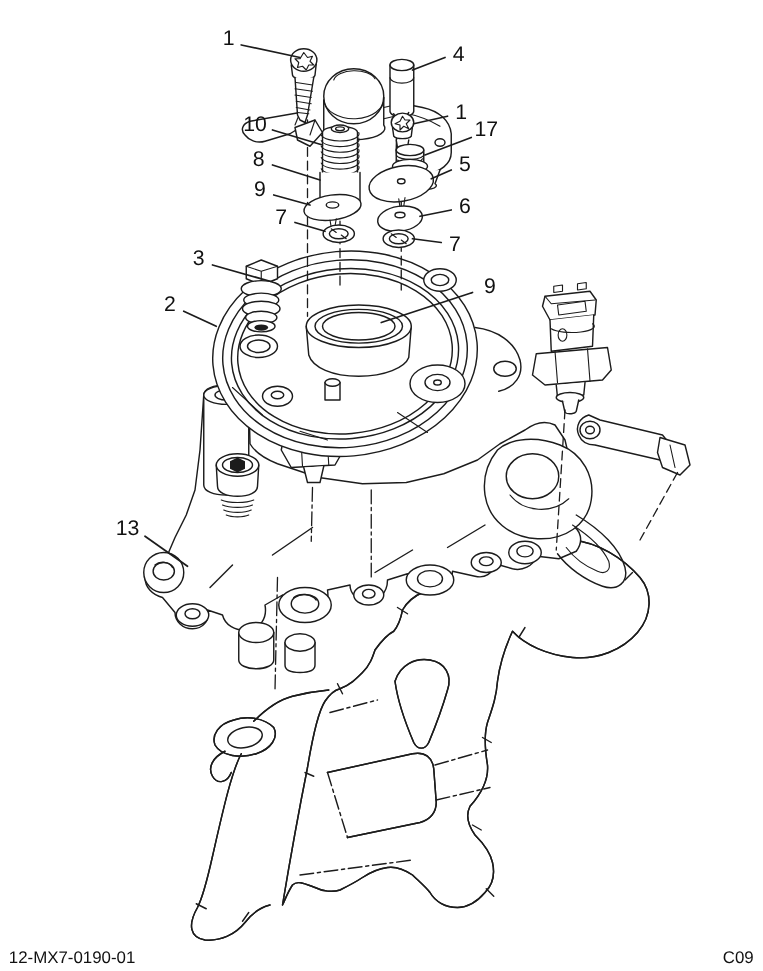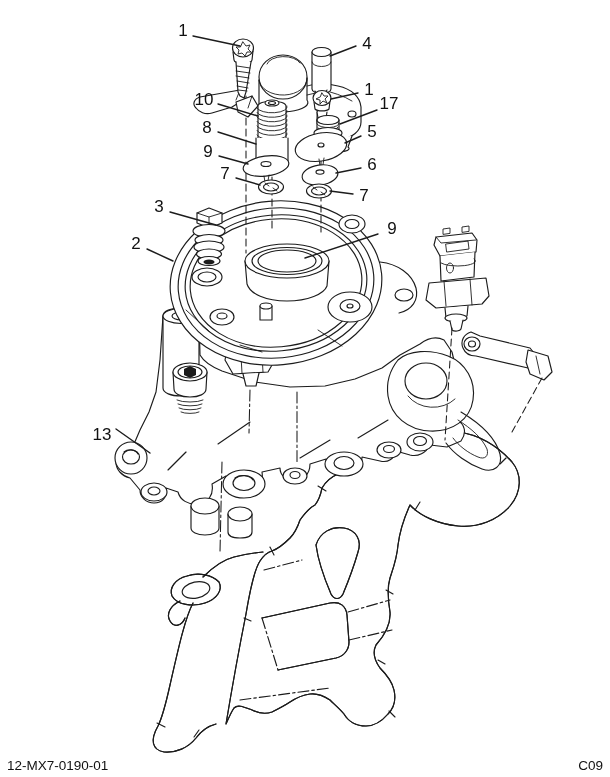--- a/index.html
+++ b/index.html
@@ -366,20 +366,20 @@
       <div class="co" style="left: 389px; top: 104px;">17</div>
       <div class="co" style="left: 207px; top: 128px;">8</div>
       <div class="co" style="left: 372px; top: 132px;">5</div>
       <div class="co" style="left: 208px; top: 152px;">9</div>
       <div class="co" style="left: 372px; top: 165px;">6</div>
       <div class="co" style="left: 225px; top: 174px;">7</div>
       <div class="co" style="left: 364px; top: 196px;">7</div>
       <div class="co" style="left: 159px; top: 207px;">3</div>
       <div class="co" style="left: 136px; top: 244px;">2</div>
       <div class="co" style="left: 392px; top: 229px;">9</div>
-      <div class="co" style="left: 102px; top: 423px; margin-top: 12px;">13</div>
+      <div class="co" style="left: 102px; top: 423px;">13</div>
     </div>
 
 <div class="footer">
   <span>12-MX7-0190-01</span>
   <span>C09</span>
 </div>
 </div>
 
 </body></html>

